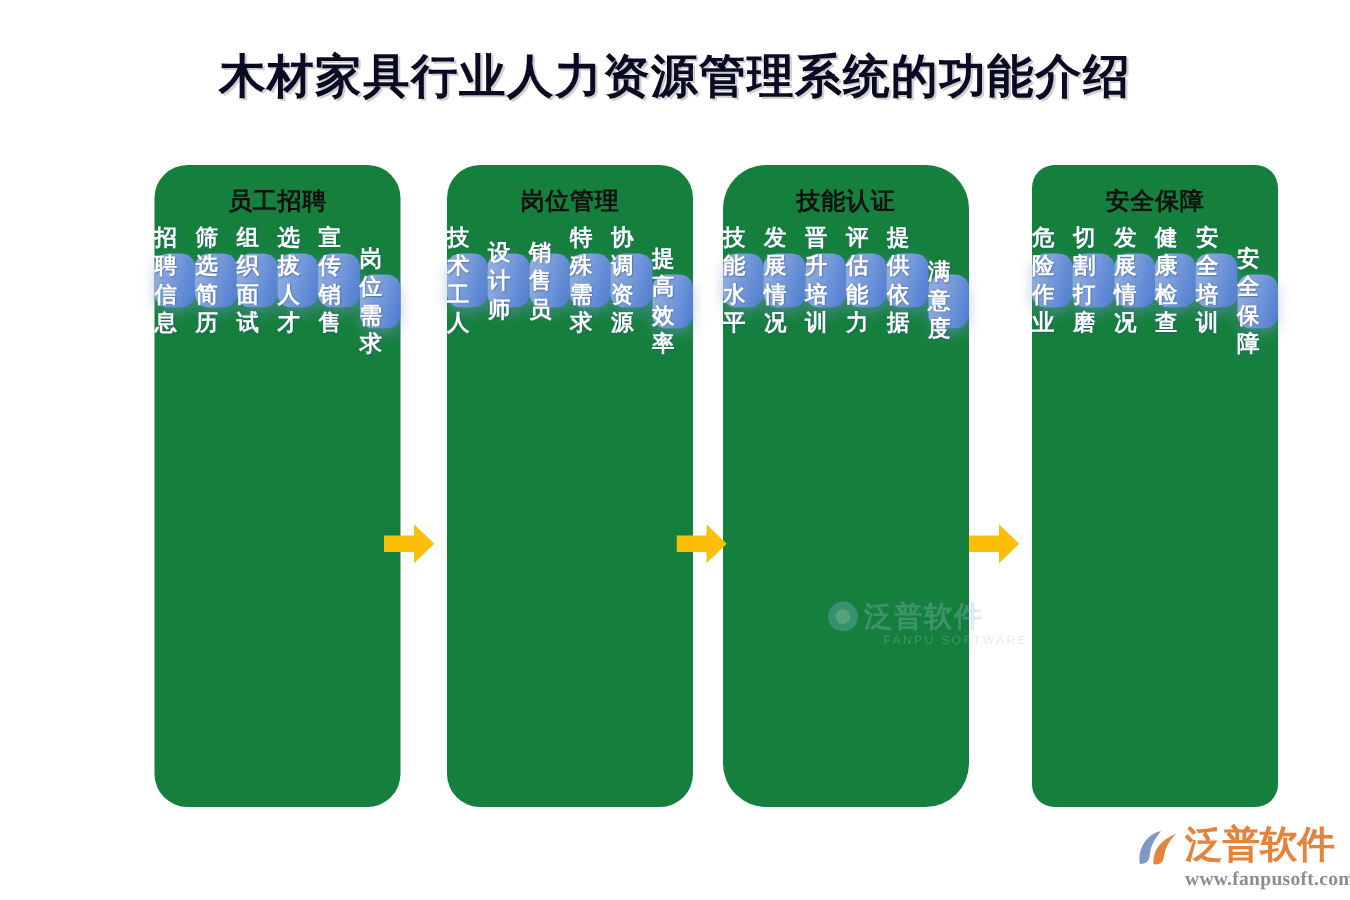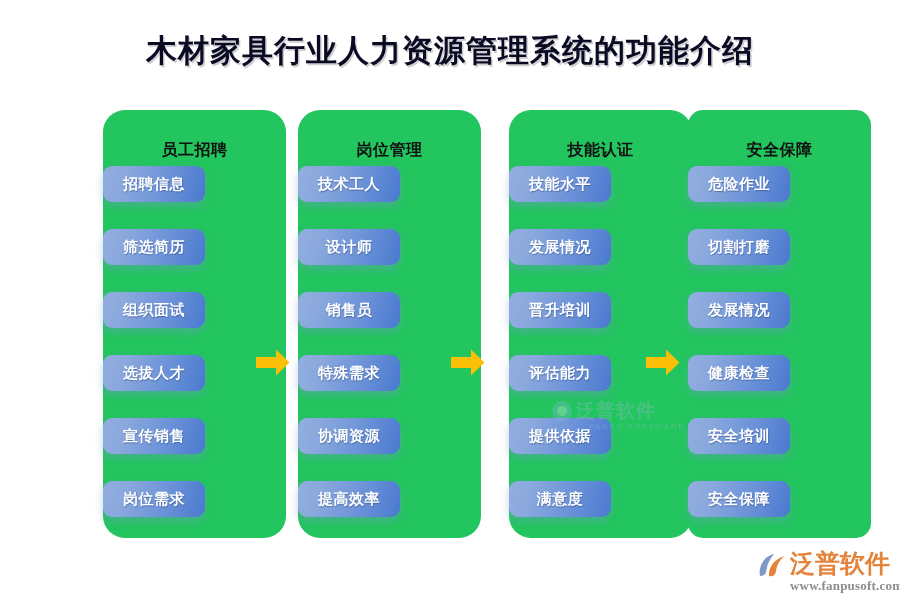--- a/index.html
+++ b/index.html
@@ -33,47 +33,47 @@
     position: absolute;
     top: 110px;
     left: 103px;
     width: 742px;
     height: 430px;
   }
 
   .column {
     position: absolute;
     top: 0;
-    width: 183px;
+    width: 164px;
     height: 428px;
-    background: #22c55e;
+    background: #15803d;
     border-radius: 22px;
     box-sizing: border-box;
-    padding-top: 26px;
+    padding-top: 11px;
   }
   .column.c0 { left: 0px; }
   .column.c1 { left: 195px; }
-  .column.c2 { left: 406px; }
+  .column.c2 { left: 379px; border-radius: 29px; }
   .column.c3 { left: 585px; border-radius: 15px; }
 
   .col-header {
     text-align: center;
     font-family: "Liberation Serif", "DejaVu Serif", serif;
     font-size: 16px;
     font-weight: 700;
     color: #111111;
     height: 28px;
     line-height: 28px;
     letter-spacing: 0.5px;
   }
 
   .pill-list {
-    margin-top: 2px;
+    margin-top: 20px;
     display: flex;
-    flex-direction: column;
+    align-items: center;
   }
 
   .pill {
     width: 102px;
     height: 36px;
     margin-bottom: 27px;
     border-radius: 9px;
     background: linear-gradient(105deg, #93aee0 0%, #8aa8dd 22%, #6b92d8 62%, #4a79cf 100%);
     box-shadow: 0 4px 9px rgba(120,150,205,0.45);
     display: flex;

